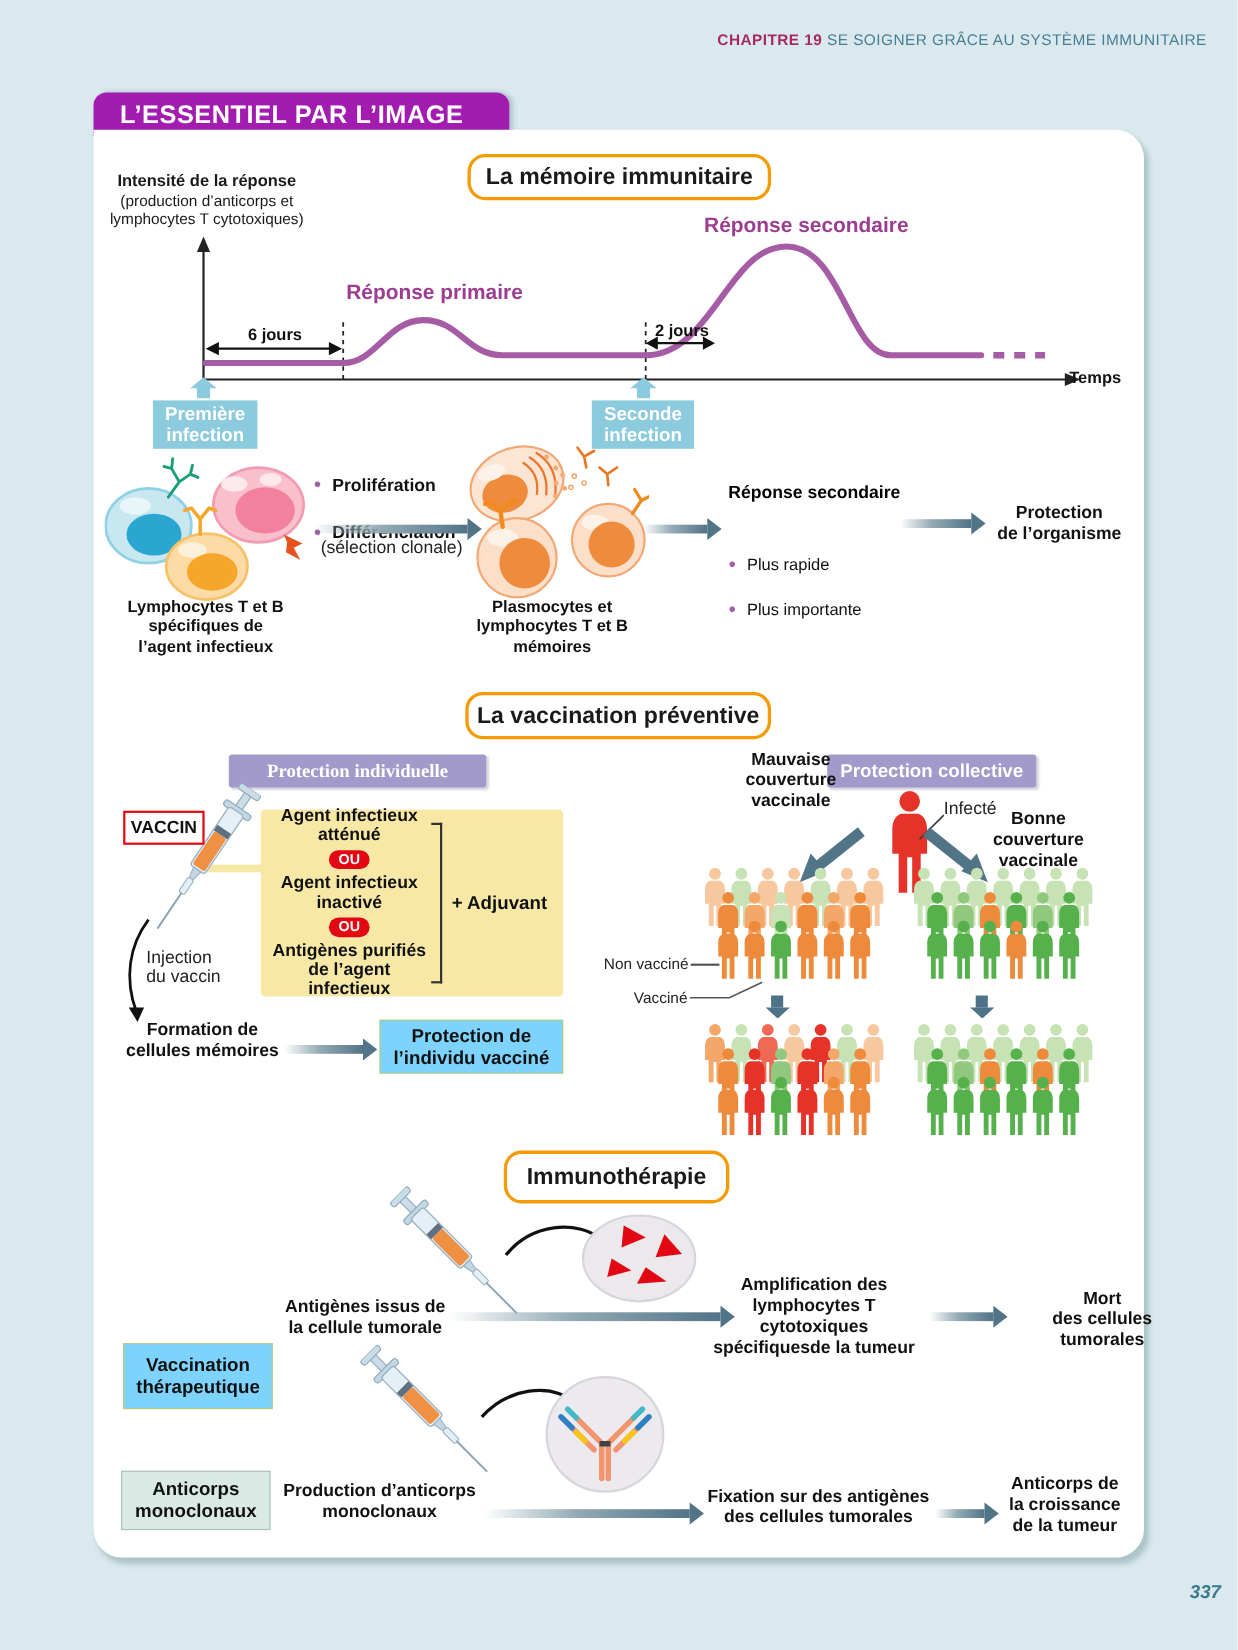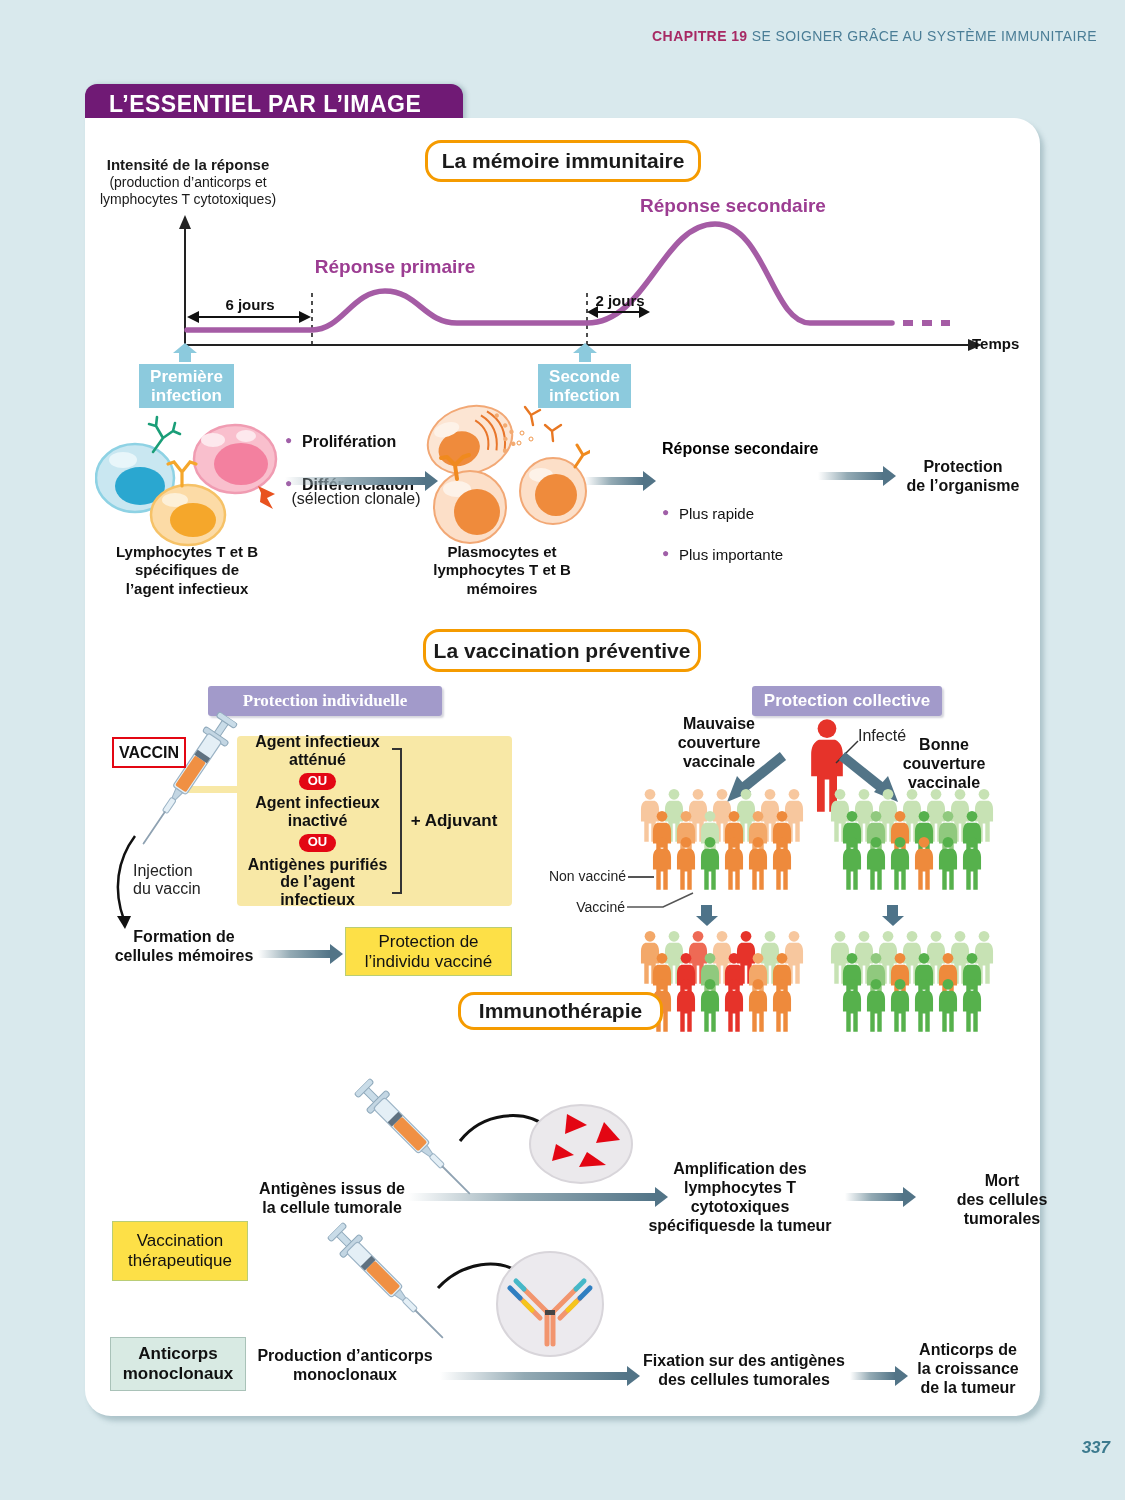--- a/index.html
+++ b/index.html
@@ -7,21 +7,21 @@
   body { font-family:"Liberation Sans","DejaVu Sans",sans-serif; background:#d9e9ed; position:relative; width:1125px; height:1500px; overflow:hidden; }
   .abs { position:absolute; }
   .b { font-weight:bold; }
   .ctr { text-align:center; }
 
   
   .chap-line { top:28px; right:28px; font-size:14px; letter-spacing:.4px; }
   .chap-num { color:#a72964; font-weight:bold; }
   .chap-title { color:#4a7d96; }
 
-  .banner { left:85px; top:84px; width:378px; height:40px; background:#701a75; border-radius:12px 12px 0 0; color:#fff; font-size:23px; font-weight:bold; display:flex; align-items:center; padding-left:24px; letter-spacing:.5px; box-shadow:3px 0 4px rgba(110,140,150,.4); }
+  .banner { left:85px; top:84px; width:378px; height:40px; background:#a21caf; border-radius:12px 12px 0 0; color:#fff; font-size:23px; font-weight:bold; display:flex; align-items:center; padding-left:24px; letter-spacing:.5px; box-shadow:3px 0 4px rgba(110,140,150,.4); }
   .panel { left:85px; top:118px; width:955px; height:1298px; background:#fff; border-radius:0 26px 26px 26px; box-shadow:4px 5px 5px rgba(120,150,160,.45); }
 
   .sec-title { border:3.5px solid #f59b00; border-radius:16px; background:#fff; display:flex; align-items:center; justify-content:center; font-size:21px; font-weight:bold; color:#1a1a1a; }
 
   
   .ylab { left:90px; top:156px; width:196px; text-align:center; line-height:1.22; font-size:14px; color:#1a1a1a; }
   .ylab .l1 { font-weight:bold; font-size:15px; }
   .purple-lab { color:#9c3d92; font-weight:bold; font-size:19px; text-align:center; }
   .jours { font-weight:bold; font-size:15px; text-align:center; color:#111; }
   .temps { font-weight:bold; font-size:15px; color:#111; }
@@ -38,21 +38,21 @@
   .garrow { height:8px; background:linear-gradient(90deg,rgba(130,150,160,0),#93aab4 45%,#527487); }
   .garrow::after { content:""; position:absolute; right:-13px; top:-6px; border-left:13px solid #527487; border-top:10px solid transparent; border-bottom:10px solid transparent; }
 
   .badge { background:#a29aca; color:#fff; font-weight:bold; font-size:17px; display:flex; align-items:center; justify-content:center; border-radius:3px; box-shadow:2px 2px 2px rgba(150,150,170,.4); }
   .vaccin-box { border:2.5px solid #e30613; background:#fff; font-weight:bold; font-size:16px; display:flex; align-items:center; justify-content:center; color:#111; }
   .yellow-box { background:#f8e8a6; border-radius:4px; display:flex; align-items:center; padding:10px 12px 10px 6px; }
   .ybx-col { flex:1; text-align:center; font-weight:bold; font-size:16px; line-height:1.12; color:#111; }
   .ou { display:inline-block; background:#e30613; color:#fff; font-weight:bold; font-size:13px; padding:1px 9px 2px; border-radius:11px; margin:4px 0; }
   .bracket { width:10px; height:146px; border-top:2.5px solid #333; border-right:2.5px solid #333; border-bottom:2.5px solid #333; margin-right:6px; }
   .adjuvant { font-weight:bold; font-size:17px; width:92px; text-align:center; color:#111; }
-  .green-box { background:#fde047; border:1px solid #b9cd76; display:flex; align-items:center; justify-content:center; text-align:center; font-weight:normal; font-size:17px; line-height:1.15; color:#111; }
+  .green-box { background:#7dd3fc; border:1px solid #b9cd76; display:flex; align-items:center; justify-content:center; text-align:center; font-weight:bold; font-size:17px; line-height:1.15; color:#111; }
   .mint-box { background:#d8eae3; border:1.5px solid #a9c2b8; display:flex; align-items:center; justify-content:center; text-align:center; font-weight:bold; font-size:17px; line-height:1.15; color:#111; }
 
   .small-lab { font-size:14px; color:#222; }
   .down-teal { width:11px; height:11px; background:#4e7389; }
   .down-teal::after { content:""; position:absolute; left:-5.5px; bottom:-10px; border-left:11px solid transparent; border-right:11px solid transparent; border-top:10px solid #4e7389; }
 
   .crowd { }
   .crowd-row { position:absolute; left:50%; transform:translateX(-50%); display:flex; }
   .crowd-row.r0 { top:0; } .crowd-row.r1 { top:22px; } .crowd-row.r2 { top:48px; }
   .person { width:24px; height:60px; margin:0 0px; display:inline-block; }
@@ -237,21 +237,21 @@
   <div>cellules mémoires</div>
 </div>
 <div class="abs garrow" style="left:258px; top:950px; width:72px;"></div>
 <div class="abs green-box" style="left:345px; top:927px; width:167px; height:49px;">
   <div>
     <div>Protection de</div>
     <div>l’individu vacciné</div>
   </div>
 </div>
 
-<div class="abs info16" style="left:660px; top:715px; width:118px;text-align:center;">
+<div class="abs info16" style="left:660px; top:682px; width:118px;text-align:center;">
   <div>Mauvaise</div>
   <div>couverture</div>
   <div>vaccinale</div>
 </div>
 <div class="abs" style="left:806px; top:718px; width:42px; height:98px; color:#e6332a;"><svg viewBox="0 0 26 60">
       <circle cx="13" cy="6.5" r="5.8" fill="currentColor"></circle>
       <path fill="currentColor" d="M8,13.5 C4.5,15 3.2,18.5 3.2,22.5 L3.2,36 L6.8,36 L6.8,58 L11.6,58 L11.6,38 L14.4,38 L14.4,58 L19.2,58 L19.2,36 L22.8,36 L22.8,22.5 C22.8,18.5 21.5,15 18,13.5 Z"></path>
     </svg></div>
 <svg class="abs" style="left:832px; top:737px;" width="28" height="28">
   <line x1="26" y1="4" x2="4" y2="26" stroke="#333" stroke-width="1.4"></line>
@@ -763,21 +763,21 @@
       </span>
       <span class="person" style="color: rgb(86, 177, 76);">
         <svg viewBox="0 0 26 60">
           <circle cx="13" cy="6.5" r="5.8" fill="currentColor"></circle>
           <path fill="currentColor" d="M8,13.5 C4.5,15 3.2,18.5 3.2,22.5 L3.2,36 L6.8,36 L6.8,58 L11.6,58 L11.6,38 L14.4,38 L14.4,58 L19.2,58 L19.2,36 L22.8,36 L22.8,22.5 C22.8,18.5 21.5,15 18,13.5 Z"></path>
         </svg>
       </span>
     </div>
   </div>
 
-<div class="abs sec-title" style="left:458px; top:992px; width:205px; height:38px;">Immunothérapie</div>
+<div class="abs sec-title" style="left:458px; top:1046px; width:205px; height:48px;">Immunothérapie</div>
 
 <div class="abs syr" style="left:400px; top:1061px; transform:rotate(-45deg);"><svg viewBox="0 0 40 170">
       <rect x="16.5" y="2" width="7" height="20" rx="2" fill="#c9dce8" stroke="#8fa9bb"></rect>
       <rect x="9" y="0" width="22" height="6" rx="2.5" fill="#c9dce8" stroke="#8fa9bb"></rect>
       <rect x="6" y="20" width="28" height="6" rx="2.5" fill="#c3d6e3" stroke="#8fa9bb"></rect>
       <rect x="12" y="24" width="16" height="64" rx="3" fill="#e4eff6" stroke="#9ab2c4" stroke-width="1.2"></rect>
       <rect x="13.5" y="50" width="13" height="36" rx="2" fill="#f09043"></rect>
       <rect x="12.5" y="44" width="15" height="6" fill="#5f7180"></rect>
       <path d="M16,88 L24,88 L22,98 L18,98 Z" fill="#c3d6e3" stroke="#9ab2c4"></path>
       <rect x="17" y="98" width="6" height="16" rx="2" fill="#e4eff6" stroke="#9ab2c4"></rect>

